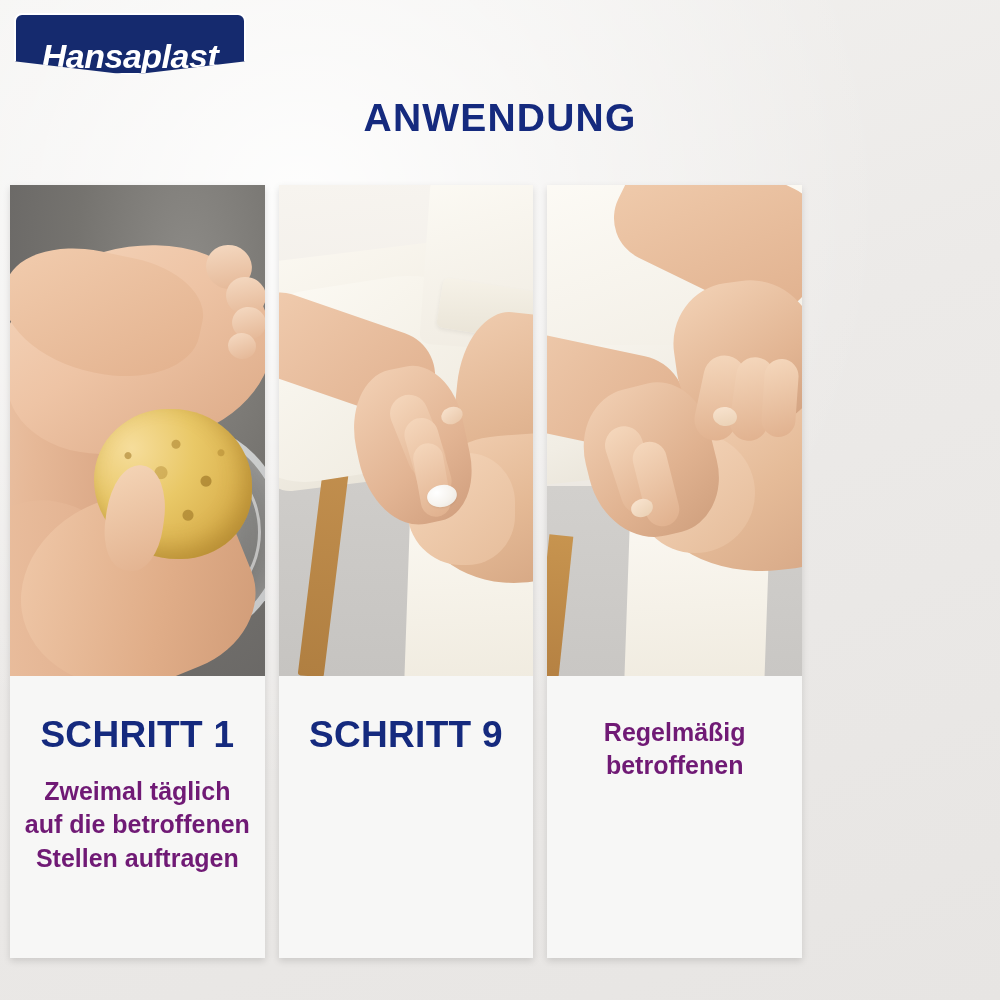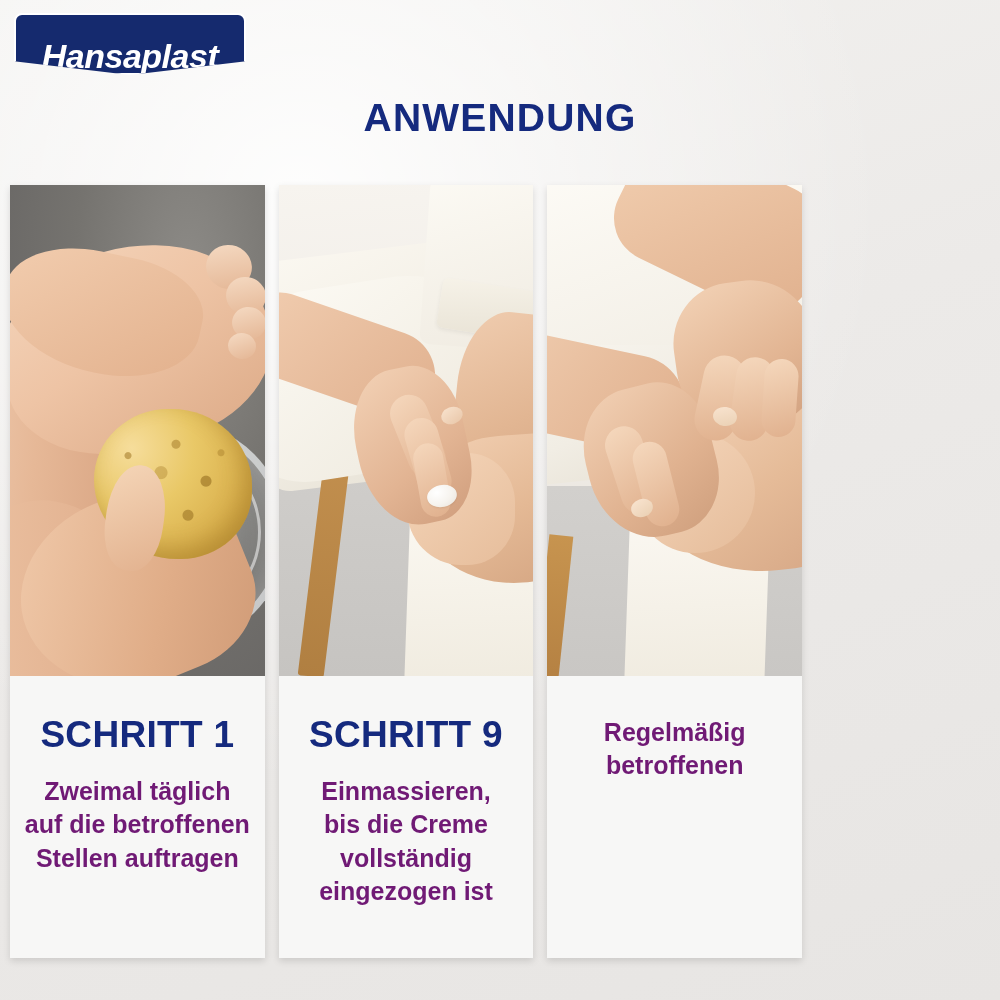--- a/index.html
+++ b/index.html
@@ -493,24 +493,20 @@
         <div class="arm2"></div>
         <div class="hand2"></div>
         <div class="finger2 f1"></div>
         <div class="finger2 f2"></div>
         <div class="finger2 f3"></div>
         <div class="nail2"></div>
         <div class="creamdot"></div>
       </div>
       <div class="caption">
         <div class="step-title">SCHRITT 9</div>
-        <div class="step-desc">Einmassieren,
-bis die Creme
-vollständig
-eingezogen ist</div>
       </div>
     </div>
 
     <div class="card">
       <div class="photo p3">
         <div class="wall3"></div>
         <div class="chairseat3"></div>
         <div class="chairleg3"></div>
         <div class="trouser3a"></div>
         <div class="trouser3b"></div>

